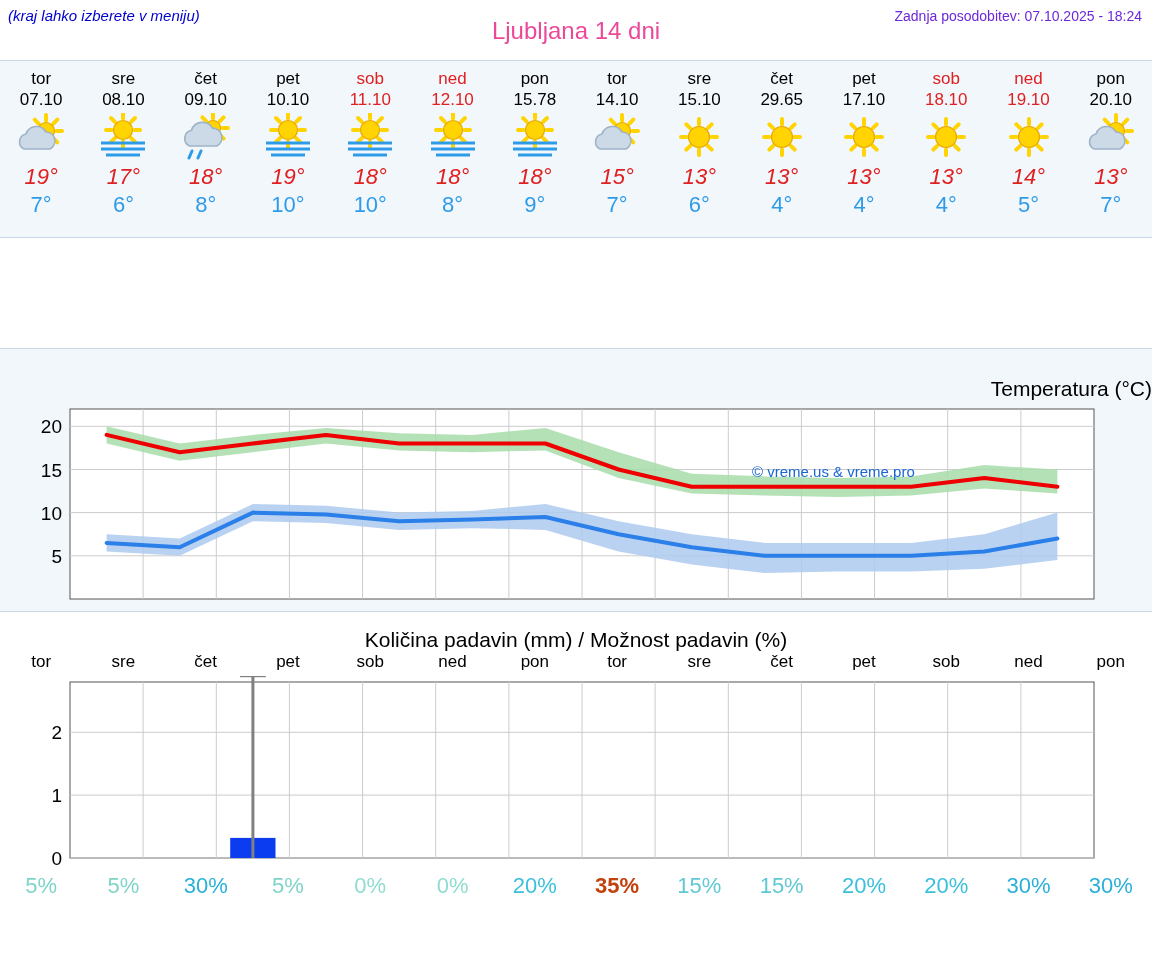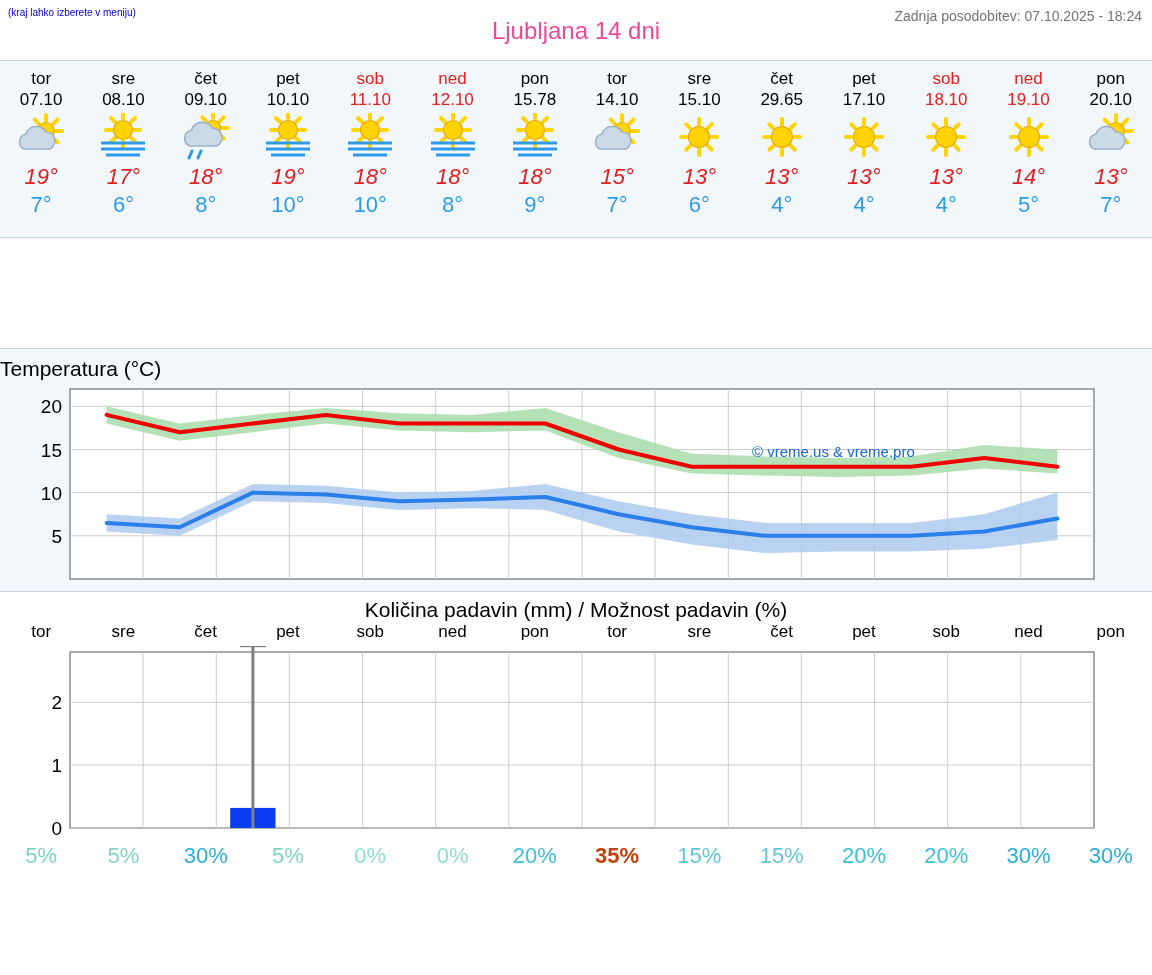--- a/index.html
+++ b/index.html
@@ -9,29 +9,29 @@
     background: #ffffff;
     font-family: "Liberation Sans", sans-serif;
     overflow: hidden;
   }
   #page { position: relative; width: 1152px; height: 975px; }
 
   
   .topbar { position: relative; height: 60px; }
   .topbar .left {
     position: absolute; left: 8px; top: 7px;
-    font-size: 10px; color: #0000cc;
+    font-size: 15px; color: #0000cc; font-style: italic;
   }
   .topbar .title {
     position: absolute; left: 0; right: 0; top: 17px;
     text-align: center; font-size: 24px; color: #ec4899;
   }
   .topbar .right {
     position: absolute; right: 10px; top: 8px;
-    font-size: 14px; color: #737373;
+    font-size: 14px; color: #6d28d9;
   }
 
   
   .strip {
     position: relative;
     height: 178px;
     background: #f2f7fc;
     border-top: 1px solid #c9d6e4;
     border-bottom: 1px solid #c9d6e4;
     display: flex;
@@ -58,41 +58,43 @@
   .gap { height: 110px; background: #ffffff; }
 
   
   .panel {
     position: relative;
     background: #f2f7fc;
     border-top: 1px solid #c9d6e4;
     border-bottom: 1px solid #c9d6e4;
   }
   .panel-title {
-    text-align: left;
+    text-align: right;
     font-size: 21px;
     color: #000;
     padding-top: 8px;
     height: 32px;
+    margin-top: 20px;
   }
   .chart-area { position: relative; }
   .copyright {
     position: absolute;
     font-size: 15px;
     color: #1a66d6;
     white-space: nowrap;
   }
 
   
   .precip-title {
     text-align: center;
     font-size: 21px;
     color: #000;
     padding-top: 6px;
     height: 30px;
+    margin-top: 10px;
   }
   .precip-days {
     display: flex;
     height: 24px;
   }
   .precip-days > div {
     flex: 1 1 0; text-align: center;
     font-size: 17px; color: #000;
   }
   .precip-prob {

